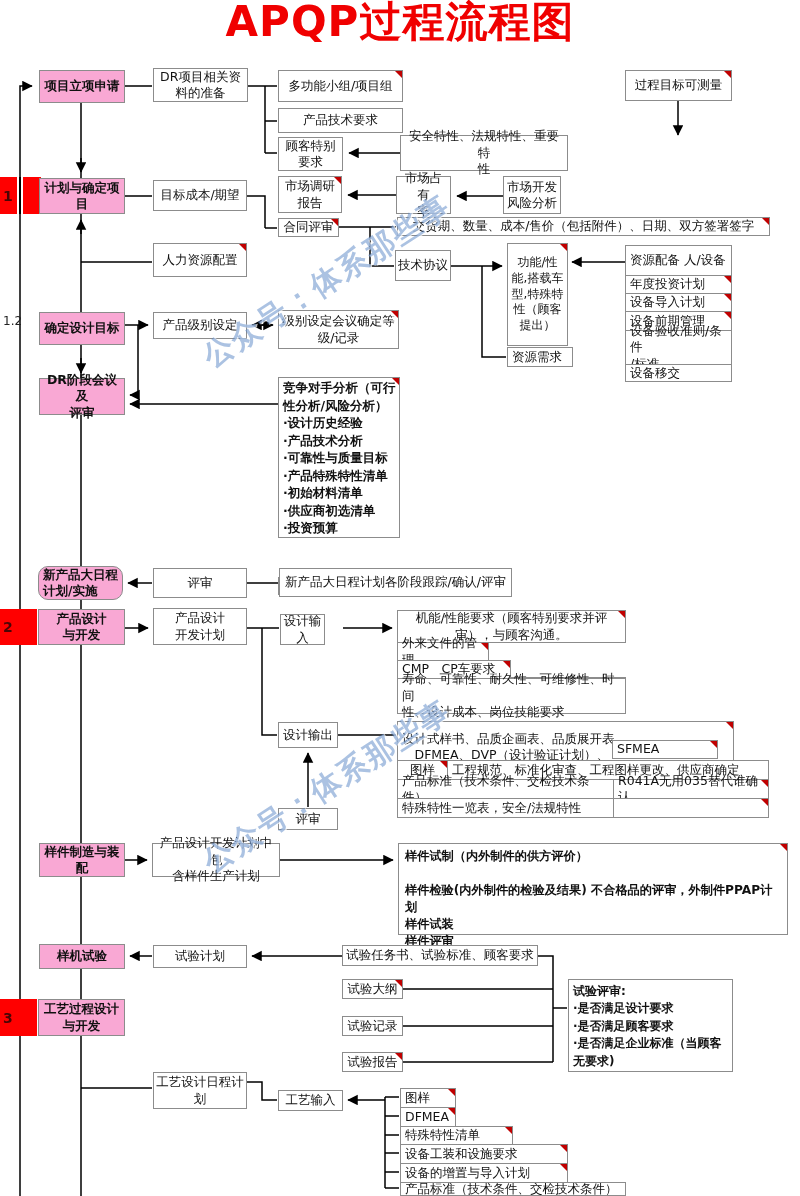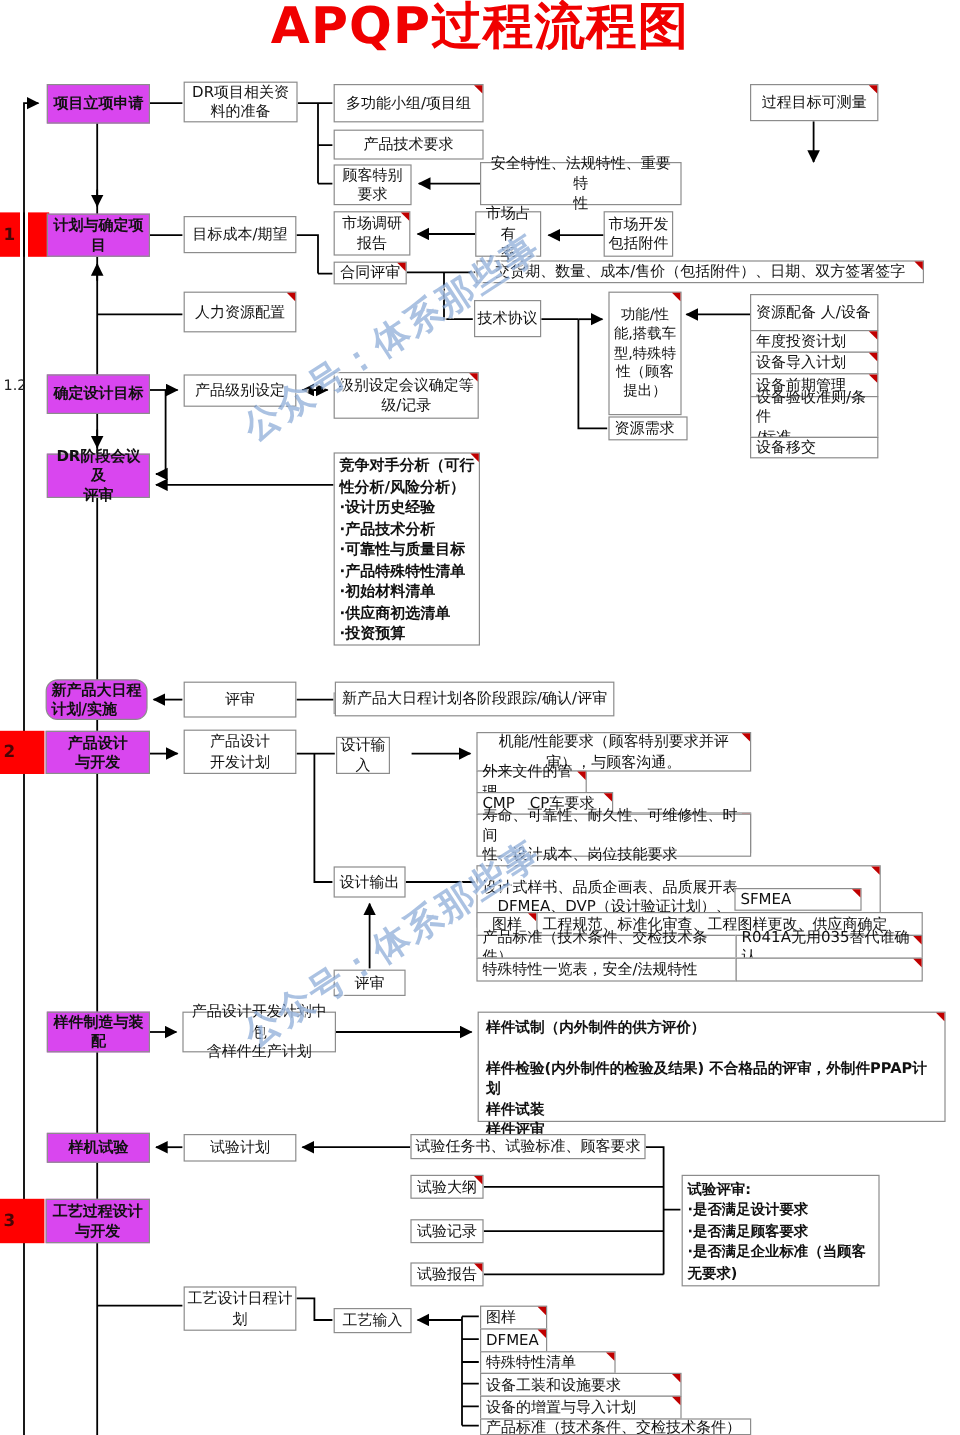--- a/index.html
+++ b/index.html
@@ -4,21 +4,21 @@
 <style>
   html,body{margin:0;padding:0;}
   body{width:800px;height:1196px;position:relative;background:#fff;overflow:hidden;
        font-family:"DejaVu Sans","Liberation Sans",sans-serif;}
   #wires{position:absolute;left:0;top:0;z-index:1;}
   .ln{stroke:#000;stroke-width:1.5;fill:none;}
   .ar{stroke:#000;stroke-width:1.5;fill:none;marker-end:url(#ah);}
   .node{position:absolute;box-sizing:border-box;border:1.5px solid #8c8c8c;background:#fff;
         color:#111;font-size:12.5px;line-height:1.32;display:flex;align-items:center;
         justify-content:center;text-align:center;white-space:pre-line;z-index:2;padding:1px 2px;}
-  .yellow{background:#d946ef;font-weight:bold;}
+  .yellow{background:#f9a8d4;font-weight:bold;}
   .left{justify-content:flex-start;text-align:left;padding-left:4px;}
   .top{align-items:flex-start;font-weight:bold;}
   .tri::after{content:"";position:absolute;top:0;right:0;width:0;height:0;
         border-top:7px solid #c00000;border-left:7px solid transparent;}
   .redbox{position:absolute;box-sizing:border-box;background:#ff0000;z-index:2;display:flex;
         align-items:center;color:#4a0505;font-size:14px;padding-left:3px;font-weight:bold;}
   #stage-marker-1{background:linear-gradient(90deg,#ff0000 0 17px,#ffffff 17px 19px,#000 19px 21px,#ffffff 21px 23px,#ff0000 23px 100%);}
   .floatlabel{position:absolute;z-index:2;font-size:12px;color:#222;}
   #page-title{position:absolute;top:-6px;left:0;width:100%;text-align:center;font-size:42px;
         font-weight:bold;color:#f00000;z-index:2;letter-spacing:1px;}
@@ -101,21 +101,21 @@
 <div class="node" style="left:400px;top:135px;width:168px;height:36px;">安全特性、法规特性、重要特
 性</div>
 <div class="node tri" style="left:625px;top:70px;width:107px;height:31px;">过程目标可测量</div>
 
 <div class="node" style="left:153px;top:180px;width:94px;height:31px;">目标成本/期望</div>
 <div class="node tri" style="left:278px;top:176px;width:64px;height:37px;">市场调研
 报告</div>
 <div class="node" style="left:396px;top:176px;width:55px;height:38px;">市场占有
 率</div>
 <div class="node" style="left:503px;top:176px;width:58px;height:38px;">市场开发
-包括附件</div>
+风险分析</div>
 <div class="node tri" style="left:278px;top:218px;width:61px;height:19px;">合同评审</div>
 <div class="node tri" style="left:397px;top:217px;width:373px;height:19px;">交货期、数量、成本/售价（包括附件）、日期、双方签署签字</div>
 <div class="node tri" style="left:153px;top:243px;width:94px;height:34px;">人力资源配置</div>
 <div class="node" style="left:395px;top:250px;width:56px;height:31px;">技术协议</div>
 <div class="node tri" style="left:507px;top:243px;width:61px;height:103px;font-size:12px;">功能/性
 能,搭载车
 型,特殊特
 性（顾客
 提出）</div>
 <div class="node left" style="left:507px;top:347px;width:66px;height:20px;">资源需求</div>

